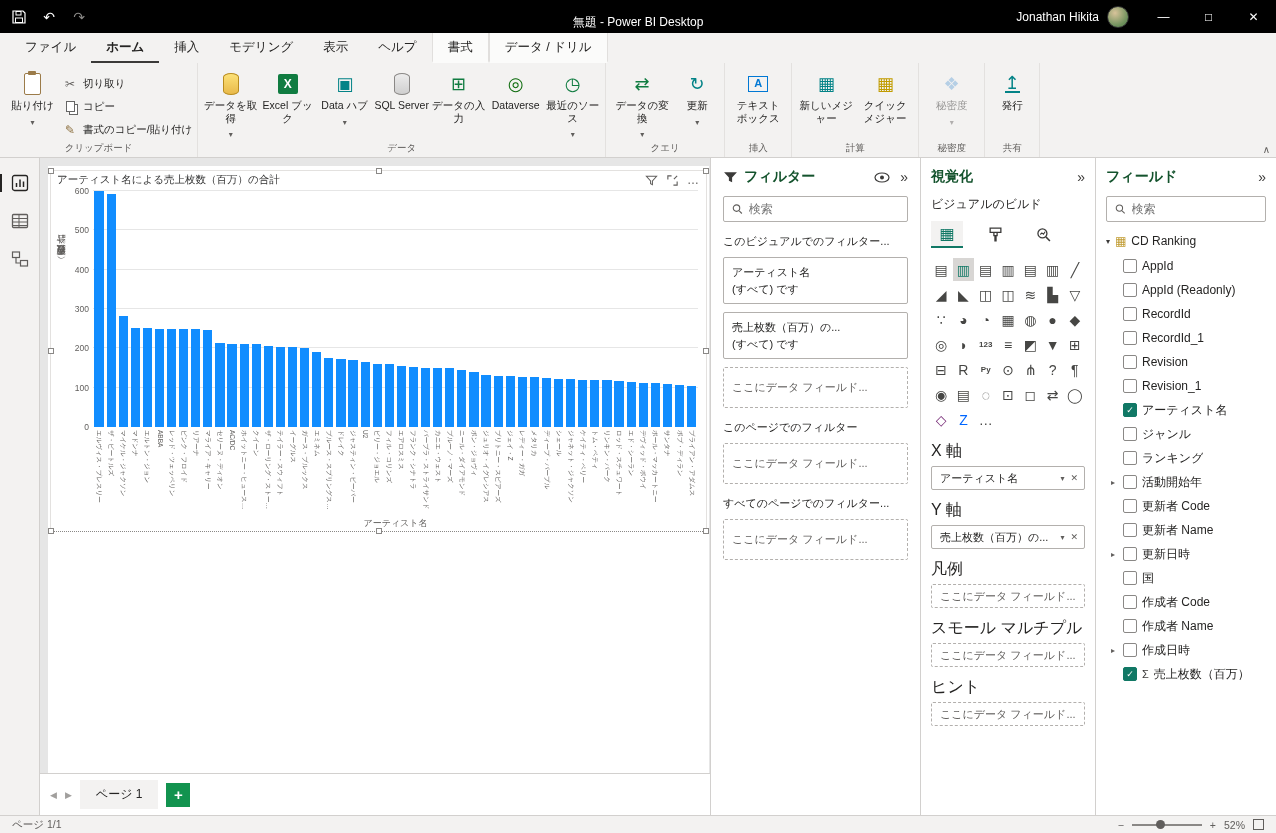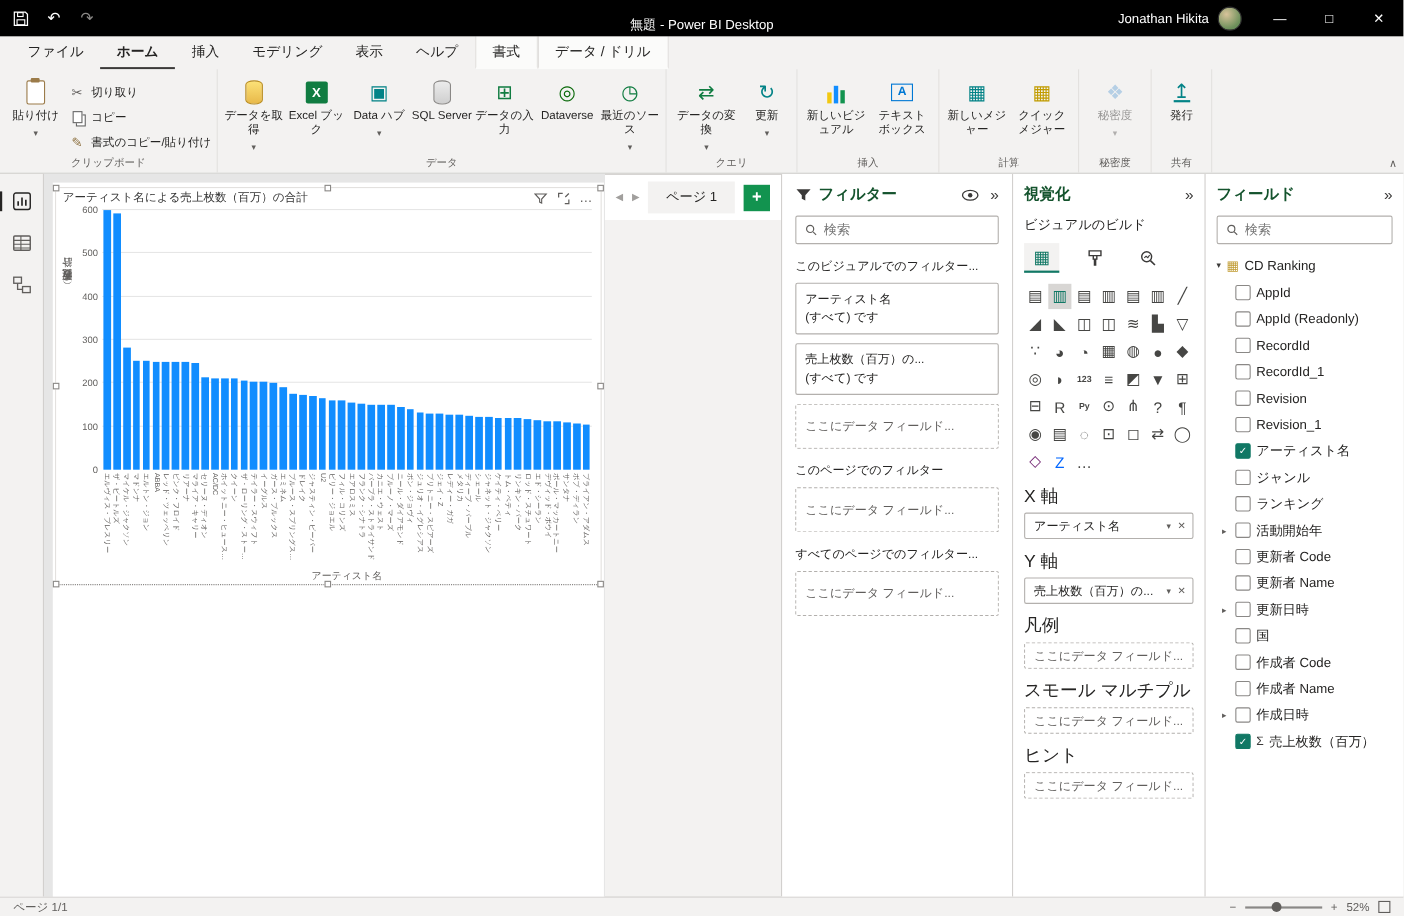--- a/index.html
+++ b/index.html
@@ -48,21 +48,21 @@
   .icon-tbox { width:20px; height:16px; border:1.5px solid #0078d4; color:#0078d4; font-size:11px; font-weight:700; display:flex; align-items:center; justify-content:center; }
   .ribbon-collapse { position:absolute; right:6px; bottom:2px; font-size:10px; color:#605e5c; }
 
   
   .main { display:flex; height:657px; }
   .leftnav { width:40px; background:#f3f2f1; border-right:1px solid #d2d0ce; display:flex; flex-direction:column; align-items:center; padding-top:8px; gap:4px; }
   .nav-item { width:40px; height:34px; display:flex; align-items:center; justify-content:center; color:#605e5c; position:relative; }
   .nav-item.active { color:#252423; }
   .nav-item.active::before { content:""; position:absolute; left:0; top:8px; bottom:8px; width:2px; background:#252423; }
 
-  .canvas-col { flex:1; display:flex; flex-direction:row; min-width:0; }
+  .canvas-col { flex:1; display:flex; flex-direction:column; min-width:0; }
   .canvas { flex:1; position:relative; background:#e6e6e6; }
   .page { position:absolute; left:8px; top:8px; right:1px; bottom:0; background:#fff; }
 
   .visual { position:absolute; left:2px; top:4px; right:2px; height:362px; background:#fff; border:1px solid #e3e1df; border-bottom:1px dotted #8a8886; }
   .handle { position:absolute; width:6px; height:6px; background:#fff; border:1px solid #8a8886; z-index:5; }
   .v-header { position:absolute; top:2px; left:6px; right:6px; display:flex; align-items:flex-start; }
   .v-title { font-size:10.5px; color:#333; }
   .v-icons { margin-left:auto; display:flex; align-items:center; gap:8px; color:#605e5c; }
   .v-icons .more { font-size:12px; letter-spacing:1px; }
 
@@ -275,30 +275,20 @@
       <span class="ricon">
           <span class="gl" style="color:#038387">↻</span>
         </span>
       <span class="rlabel">更新</span>
       <span class="chev"></span>
     </div>
     <div class="glabel">クエリ</div>
   </div>
 
   <div class="rgroup">
-    <div class="rbig" style="width:60px">
-      <span class="ricon">
-          <span class="icon-bars">
-            <i style="height:10px;background:#f2c811"></i>
-            <i style="height:16px;background:#118DFF"></i>
-            <i style="height:12px;background:#12934f"></i>
-          </span>
-        </span>
-      <span class="rlabel">新しいビジュアル</span>
-    </div>
     <div class="rbig" style="width:56px">
       <span class="ricon">
           <span class="icon-tbox">A</span>
         </span>
       <span class="rlabel">テキスト ボックス</span>
     </div>
     <div class="glabel">挿入</div>
   </div>
 
   <div class="rgroup">

